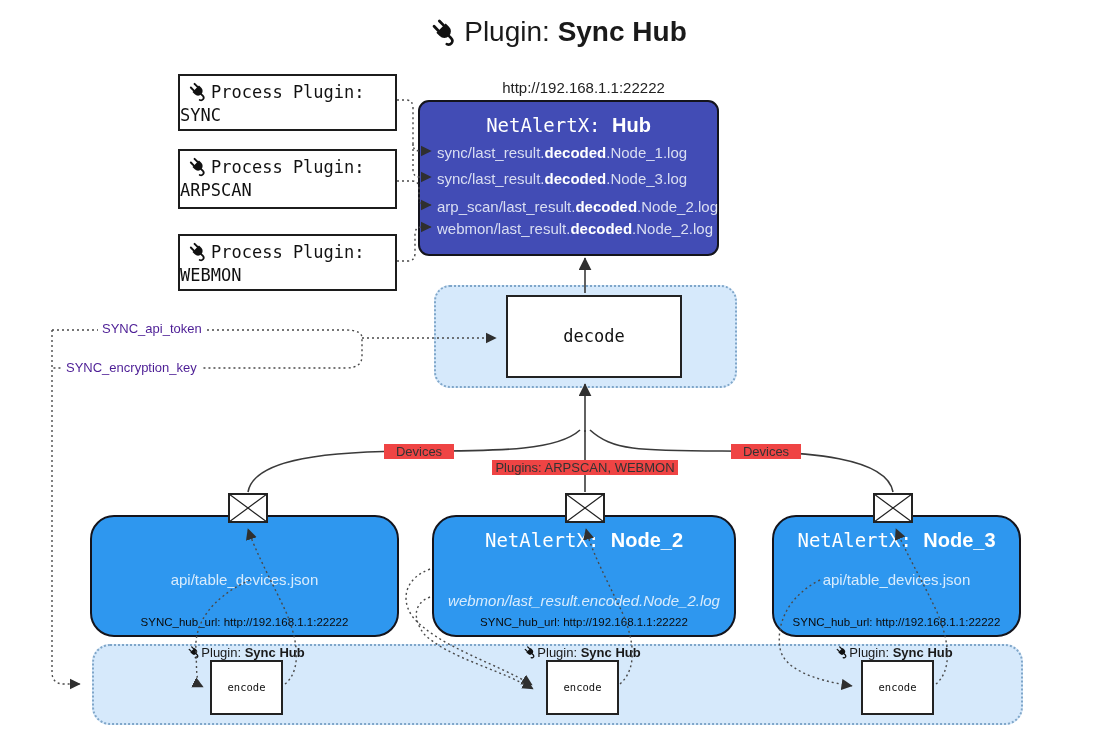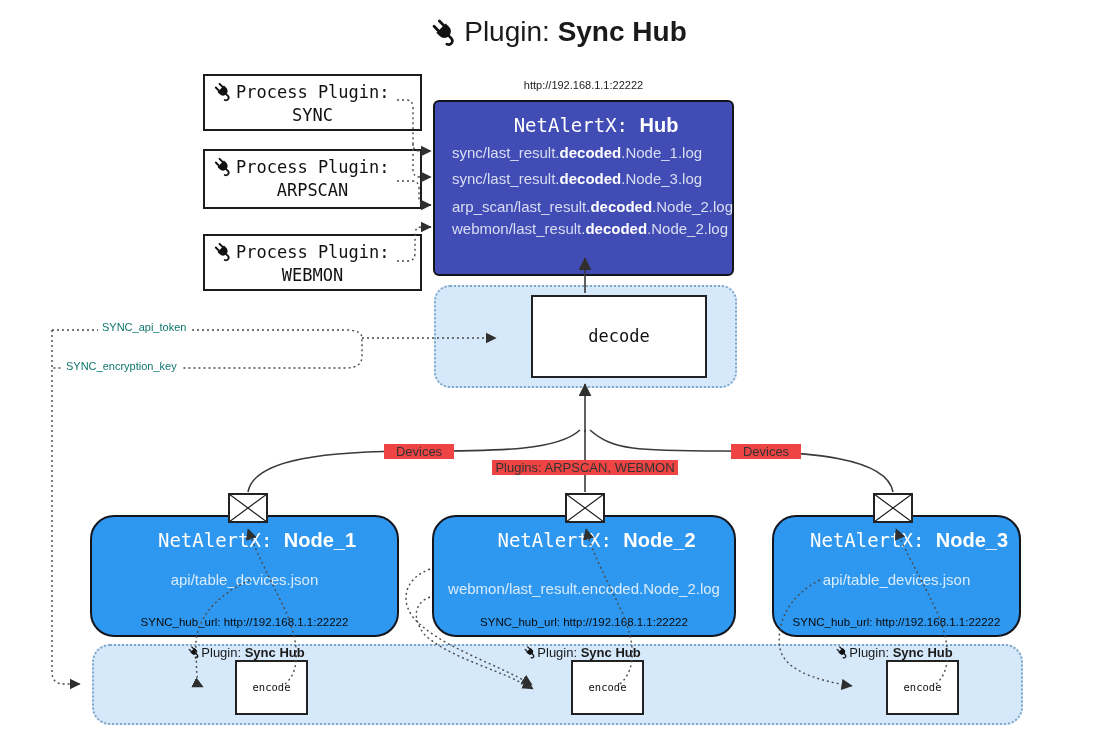--- a/index.html
+++ b/index.html
@@ -3,46 +3,46 @@
 <meta charset="utf-8">
 <style>
   :root{
     --hub_fill:#424CB5; --node_fill:#2E97EF; --band_fill:#D6E9FB;
     --band_border:#7FA6C9; --line:#3A3A3A; --hub_text:#D9DEF2; --node_text:#D8ECFD;
   }
   html,body{margin:0;padding:0;background:#fff;}
   #canvas{position:relative;width:1117px;height:754px;background:#fff;overflow:hidden;
           font-family:"Liberation Sans",sans-serif;color:#111;}
   .abs{position:absolute;}
-  .mono{font-family:"DejaVu Sans Mono",monospace;margin-left:25px;}
+  .mono{font-family:"DejaVu Sans Mono",monospace;}
   
   .title{left:0;right:0;top:16px;text-align:center;font-size:28px;color:#1a1a1a;}
   .title .plug{width:30px;height:30px;vertical-align:-6px;margin-right:4px;}
   .title b{font-weight:bold;}
   
   .pbox{left:178px;width:219px;background:#fff;border:2px solid #1c1c1c;box-sizing:border-box;
         font-size:17px;padding-top:5px;}
   .pbox .l1{display:flex;align-items:center;justify-content:flex-start;padding-left:8px;gap:2px;}
   .pbox .plug{width:21px;height:21px;flex:0 0 auto;}
-  .pbox .l2{text-align:center;margin-top:3px;}
-  
-  .huburl{left:433px;top:79px;width:301px;text-align:center;font-size:11px;color:#222;}
-  .hub{left:433px;top:100px;width:301px;height:176px;background:var(--hub_fill);
-       border:2px solid #14141c;border-radius:6px;box-sizing:border-box;}
+  .pbox .l2{text-align:left;margin-top:3px;}
+  
+  .huburl{left:433px;top:79px;width:301px;text-align:center;font-size:15px;color:#222;}
+  .hub{left:418px;top:100px;width:301px;height:156px;background:var(--hub_fill);
+       border:2px solid #14141c;border-radius:11px;box-sizing:border-box;}
   .hub .htitle{position:absolute;left:0;right:0;top:12px;text-align:center;color:#fff;font-size:19px;}
   .hub .htitle b{font-family:"Liberation Sans",sans-serif;font-size:20px;}
   .hubline{position:absolute;left:17px;right:4px;color:var(--hub_text);font-size:15px;line-height:16px;white-space:nowrap;}
   .hubline b{color:#fff;}
   
   .dcont{left:434px;top:285px;width:303px;height:103px;background:var(--band_fill);
          border:2px dotted var(--band_border);border-radius:16px;box-sizing:border-box;}
   .dbox{left:506px;top:295px;width:176px;height:83px;background:#fff;border:2px solid #222;
         box-sizing:border-box;text-align:center;line-height:79px;font-size:17px;z-index:3;}
   
-  .flabel{background:#fff;font-size:11px;color:#0f766e;z-index:6;padding:0 4px;white-space:nowrap;}
+  .flabel{background:#fff;font-size:13px;color:#4c1d95;z-index:6;padding:0 4px;white-space:nowrap;}
   .elabel{background:#ef4444;font-size:13px;color:#333;z-index:6;text-align:center;white-space:nowrap;}
   
   .node{top:515px;height:122px;background:var(--node_fill);border:2px solid #14141c;
         border-radius:24px;box-sizing:border-box;z-index:2;}
   .node .ntitle{position:absolute;left:0;right:0;top:12px;text-align:center;color:#fff;font-size:19px;white-space:nowrap;}
   .node .ntitle b{font-family:"Liberation Sans",sans-serif;font-size:20px;}
   .nfile{position:absolute;left:0;right:0;text-align:center;color:var(--node_text);
          font-size:15px;white-space:nowrap;}
   .nurl{position:absolute;left:0;right:0;bottom:7px;text-align:center;color:#0b0b0b;font-size:11.5px;white-space:nowrap;}
   
@@ -124,27 +124,26 @@
   <div class="abs dbox mono">decode</div>
 
   <div class="abs flabel" style="left:98px;top:321px;">SYNC_api_token</div>
   <div class="abs flabel" style="left:62px;top:360px;">SYNC_encryption_key</div>
 
   <div class="abs elabel" style="left:384px;top:444px;width:70px;">Devices</div>
   <div class="abs elabel" style="left:492px;top:460px;width:186px;">Plugins: ARPSCAN, WEBMON</div>
   <div class="abs elabel" style="left:731px;top:444px;width:70px;">Devices</div>
 
   <div class="abs node" style="left:90px;width:309px;">
-    <div class="ntitle mono"><span>NetAlertX: </span><b>Node_1</b></div>
     <div class="nfile" style="top:54px;">api/table_devices.json</div>
     <div class="nurl">SYNC_hub_url: http://192.168.1.1:22222</div>
   </div>
   <div class="abs node" style="left:432px;width:304px;">
     <div class="ntitle mono"><span>NetAlertX: </span><b>Node_2</b></div>
-    <div class="nfile" style="top:63px;">webmon/last_result.encoded.Node_2.log</div>
+    <div class="nfile" style="top:75px;font-style:italic;">webmon/last_result.encoded.Node_2.log</div>
     <div class="nurl">SYNC_hub_url: http://192.168.1.1:22222</div>
   </div>
   <div class="abs node" style="left:772px;width:249px;padding-left:16px;">
     <div class="ntitle mono"><span>NetAlertX: </span><b>Node_3</b></div>
     <div class="nfile" style="top:54px;">api/table_devices.json</div>
     <div class="nurl">SYNC_hub_url: http://192.168.1.1:22222</div>
   </div>
 
   <svg class="abs env" style="left:228px;top:493px;" width="40" height="30">
       <use href="#envelope"></use>

